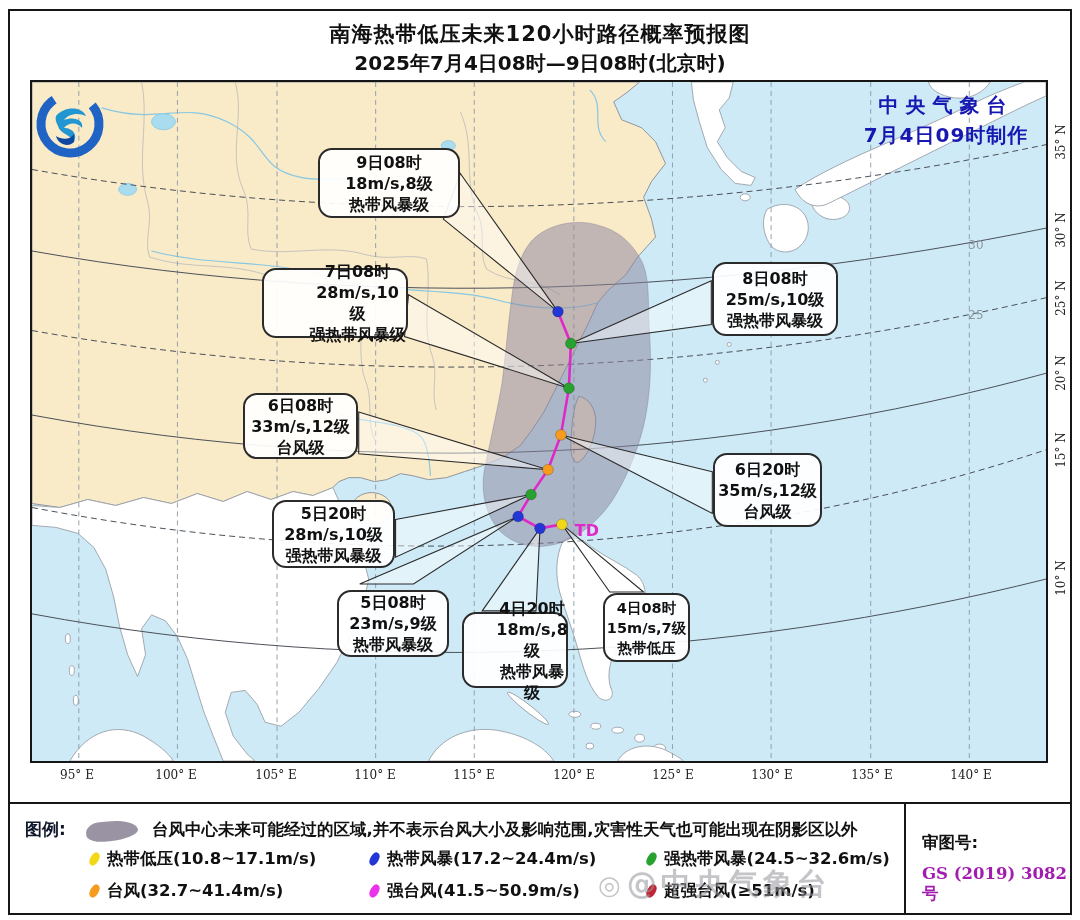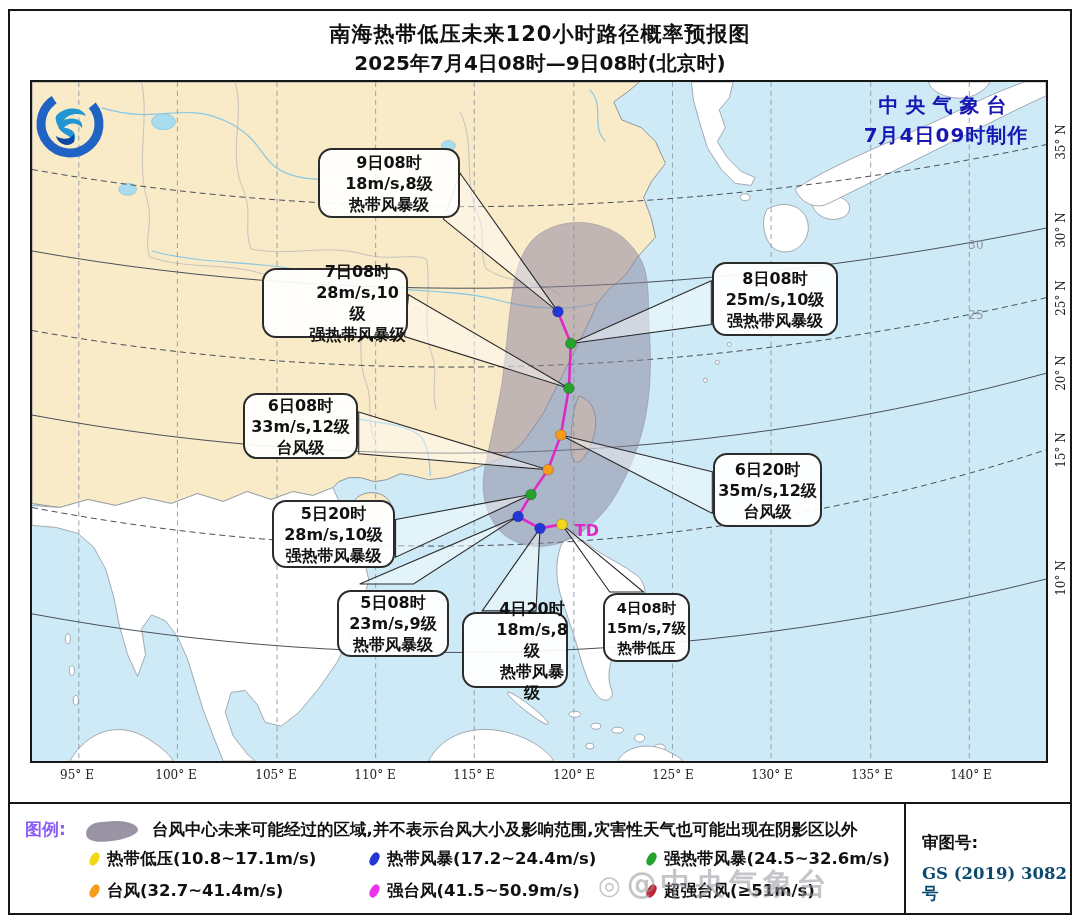--- a/index.html
+++ b/index.html
@@ -15,27 +15,27 @@
   .agency .l2 { font-size:20px; margin-top:3px; letter-spacing:1px; }
   .logo { position:absolute; left:34px; top:88px; width:72px; height:72px; }
   .callout { position:absolute; background:rgba(255,255,255,0.93); border:2px solid #2b2b2b; border-radius:14px;
              display:flex; flex-direction:column; align-items:center; justify-content:center;
              font-size:16px; font-weight:bold; color:#111; line-height:21px; text-align:center; z-index:5; }
   .callout.small { font-size:14.5px; line-height:20px; }
   .lon-label { position:absolute; top:768px; width:44px; text-align:center; font-family:"DejaVu Serif","Liberation Serif",serif; font-size:12px; color:#222; }
   .lat-label { position:absolute; left:1042px; width:40px; height:16px; text-align:center; font-family:"DejaVu Serif","Liberation Serif",serif; font-size:12px; color:#222; transform:rotate(-90deg); }
   .legend-box { position:absolute; left:8px; top:802px; width:1064px; height:113px; border:2px solid #161616; background:#fff; }
   .legend-divider { position:absolute; left:894px; top:0; width:0; height:109px; border-left:2px solid #161616; }
-  .legend-title { position:absolute; left:15px; top:14px; font-size:17px; font-weight:bold; color:#8b5cf6; }
+  .legend-title { position:absolute; left:15px; top:14px; font-size:17px; font-weight:bold; color:#0f172a; }
   .cone-swatch { position:absolute; left:76px; top:17px; width:52px; height:20px; background:#9a93a3; border-radius:30% 62% 62% 42% / 55% 62% 48% 45%; transform:rotate(-6deg); }
   .cone-note { position:absolute; left:142px; top:15px; width:740px; font-size:16.5px; font-weight:600; color:#111; }
   .legend-item { position:absolute; display:flex; align-items:center; font-size:16.5px; font-weight:600; color:#111; }
   .drop { width:9px; height:14px; border-radius:58% 42% 58% 42% / 68% 32% 68% 32%; transform:rotate(16deg); margin-right:8px; flex:0 0 auto; }
   .approval-label { position:absolute; left:912px; top:28px; font-size:16.5px; font-weight:600; color:#111; }
-  .approval-no { position:absolute; left:912px; top:60px; font-size:16.5px; font-weight:600; color:#0c4a6e; font-family:"DejaVu Serif","Liberation Serif",serif; }
+  .approval-no { position:absolute; left:912px; top:60px; font-size:16.5px; font-weight:600; color:#a21caf; font-family:"DejaVu Serif","Liberation Serif",serif; }
   .watermark { position:absolute; left:598px; top:864px; width:360px; font-size:30px; font-weight:bold; color:rgba(150,150,156,0.55); letter-spacing:4px; z-index:8; pointer-events:none; }
   .watermark .wm-icon { font-size:26px; margin-right:2px; }
   text { font-family:"DejaVu Sans","Liberation Sans",sans-serif; }
 </style>
 </head>
 <body>
 
 <div id="stage">
   <div class="frame"></div>
 

